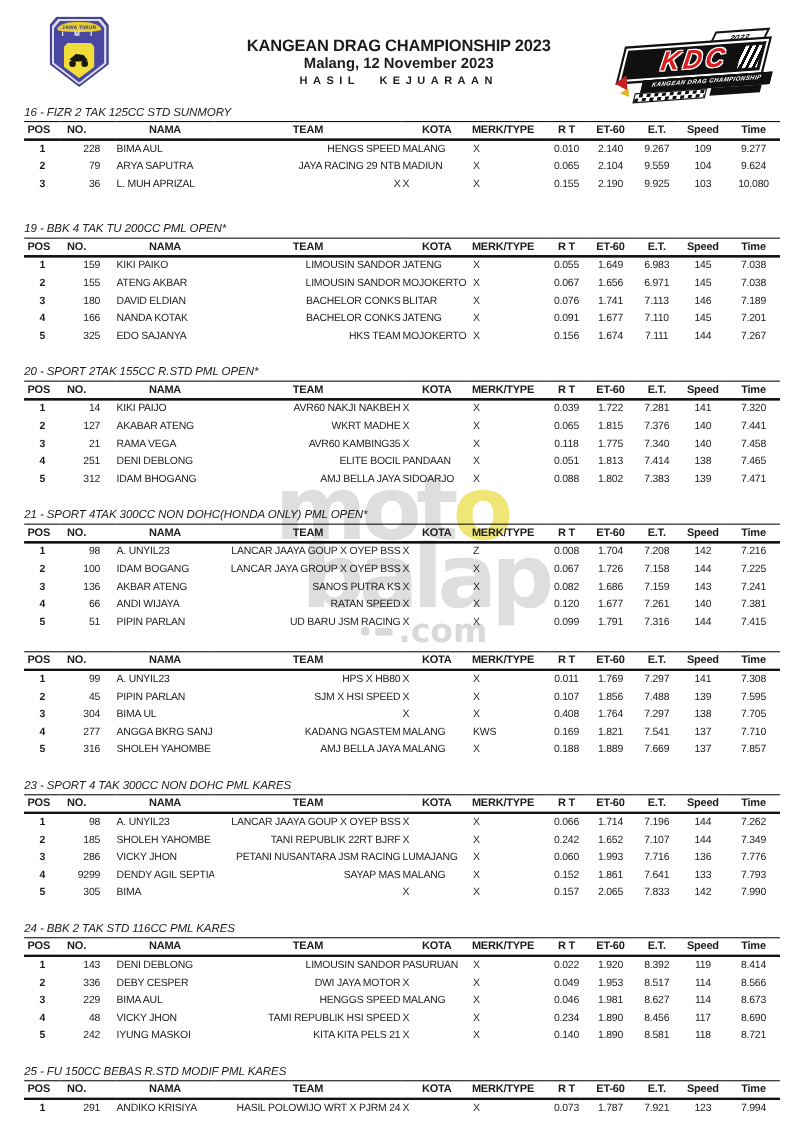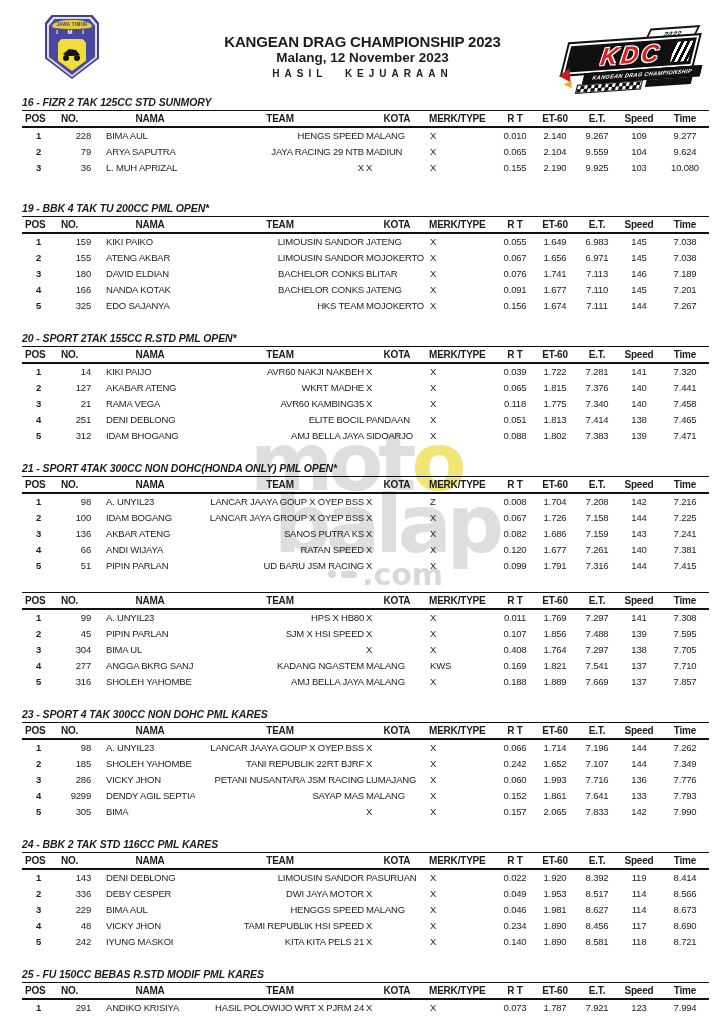--- a/index.html
+++ b/index.html
@@ -62,21 +62,21 @@
   .kdc-tail{position:absolute;left:88px;top:51px;width:46px;height:7px;background:#101010;transform:skewX(-18deg);}
   .kdc-arrow{position:absolute;left:2px;top:34px;width:0;height:0;
              border-top:7px solid transparent;border-bottom:7px solid transparent;border-right:11px solid #c42020;}
   .kdc-arrow2{position:absolute;left:6px;top:46px;width:0;height:0;
               border-top:4px solid transparent;border-bottom:4px solid transparent;border-right:8px solid #e0b52a;}
 
   
   .sections{margin:15px 0 0 22px;width:681px;}
   .section{margin-bottom:18px;}
   .section:first-child{margin-bottom:26px;}
-  .sec-title{font-size:10.5px;font-weight:bold;font-style:italic;line-height:12px;
+  .sec-title{font-size:10.5px;font-weight:normal;font-style:italic;line-height:12px;
              letter-spacing:-0.1px;margin-bottom:2px;}
   table{border-collapse:collapse;table-layout:fixed;width:681px;border-top:1.5px solid #111;}
   th{font-size:10px;font-weight:bold;letter-spacing:-0.2px;text-align:center;
      padding:2px 0 2px;border-bottom:2.5px solid #111;white-space:nowrap;overflow:hidden;}
   td{font-size:9.5px;letter-spacing:-0.2px;line-height:14px;height:14px;
      white-space:nowrap;overflow:hidden;text-align:center;}
   .c0{width:30px;} th.c0{text-align:left;padding-left:3px;} td.c0{font-weight:bold;}
   .c1{width:44px;} th.c1{text-align:left;padding-left:6px;} td.c1{text-align:right;padding-right:14px;}
   .c2{width:90px;} td.c2{text-align:left;}
   .c3{width:170px;margin-left:18px;} td.c3{text-align:right;}

